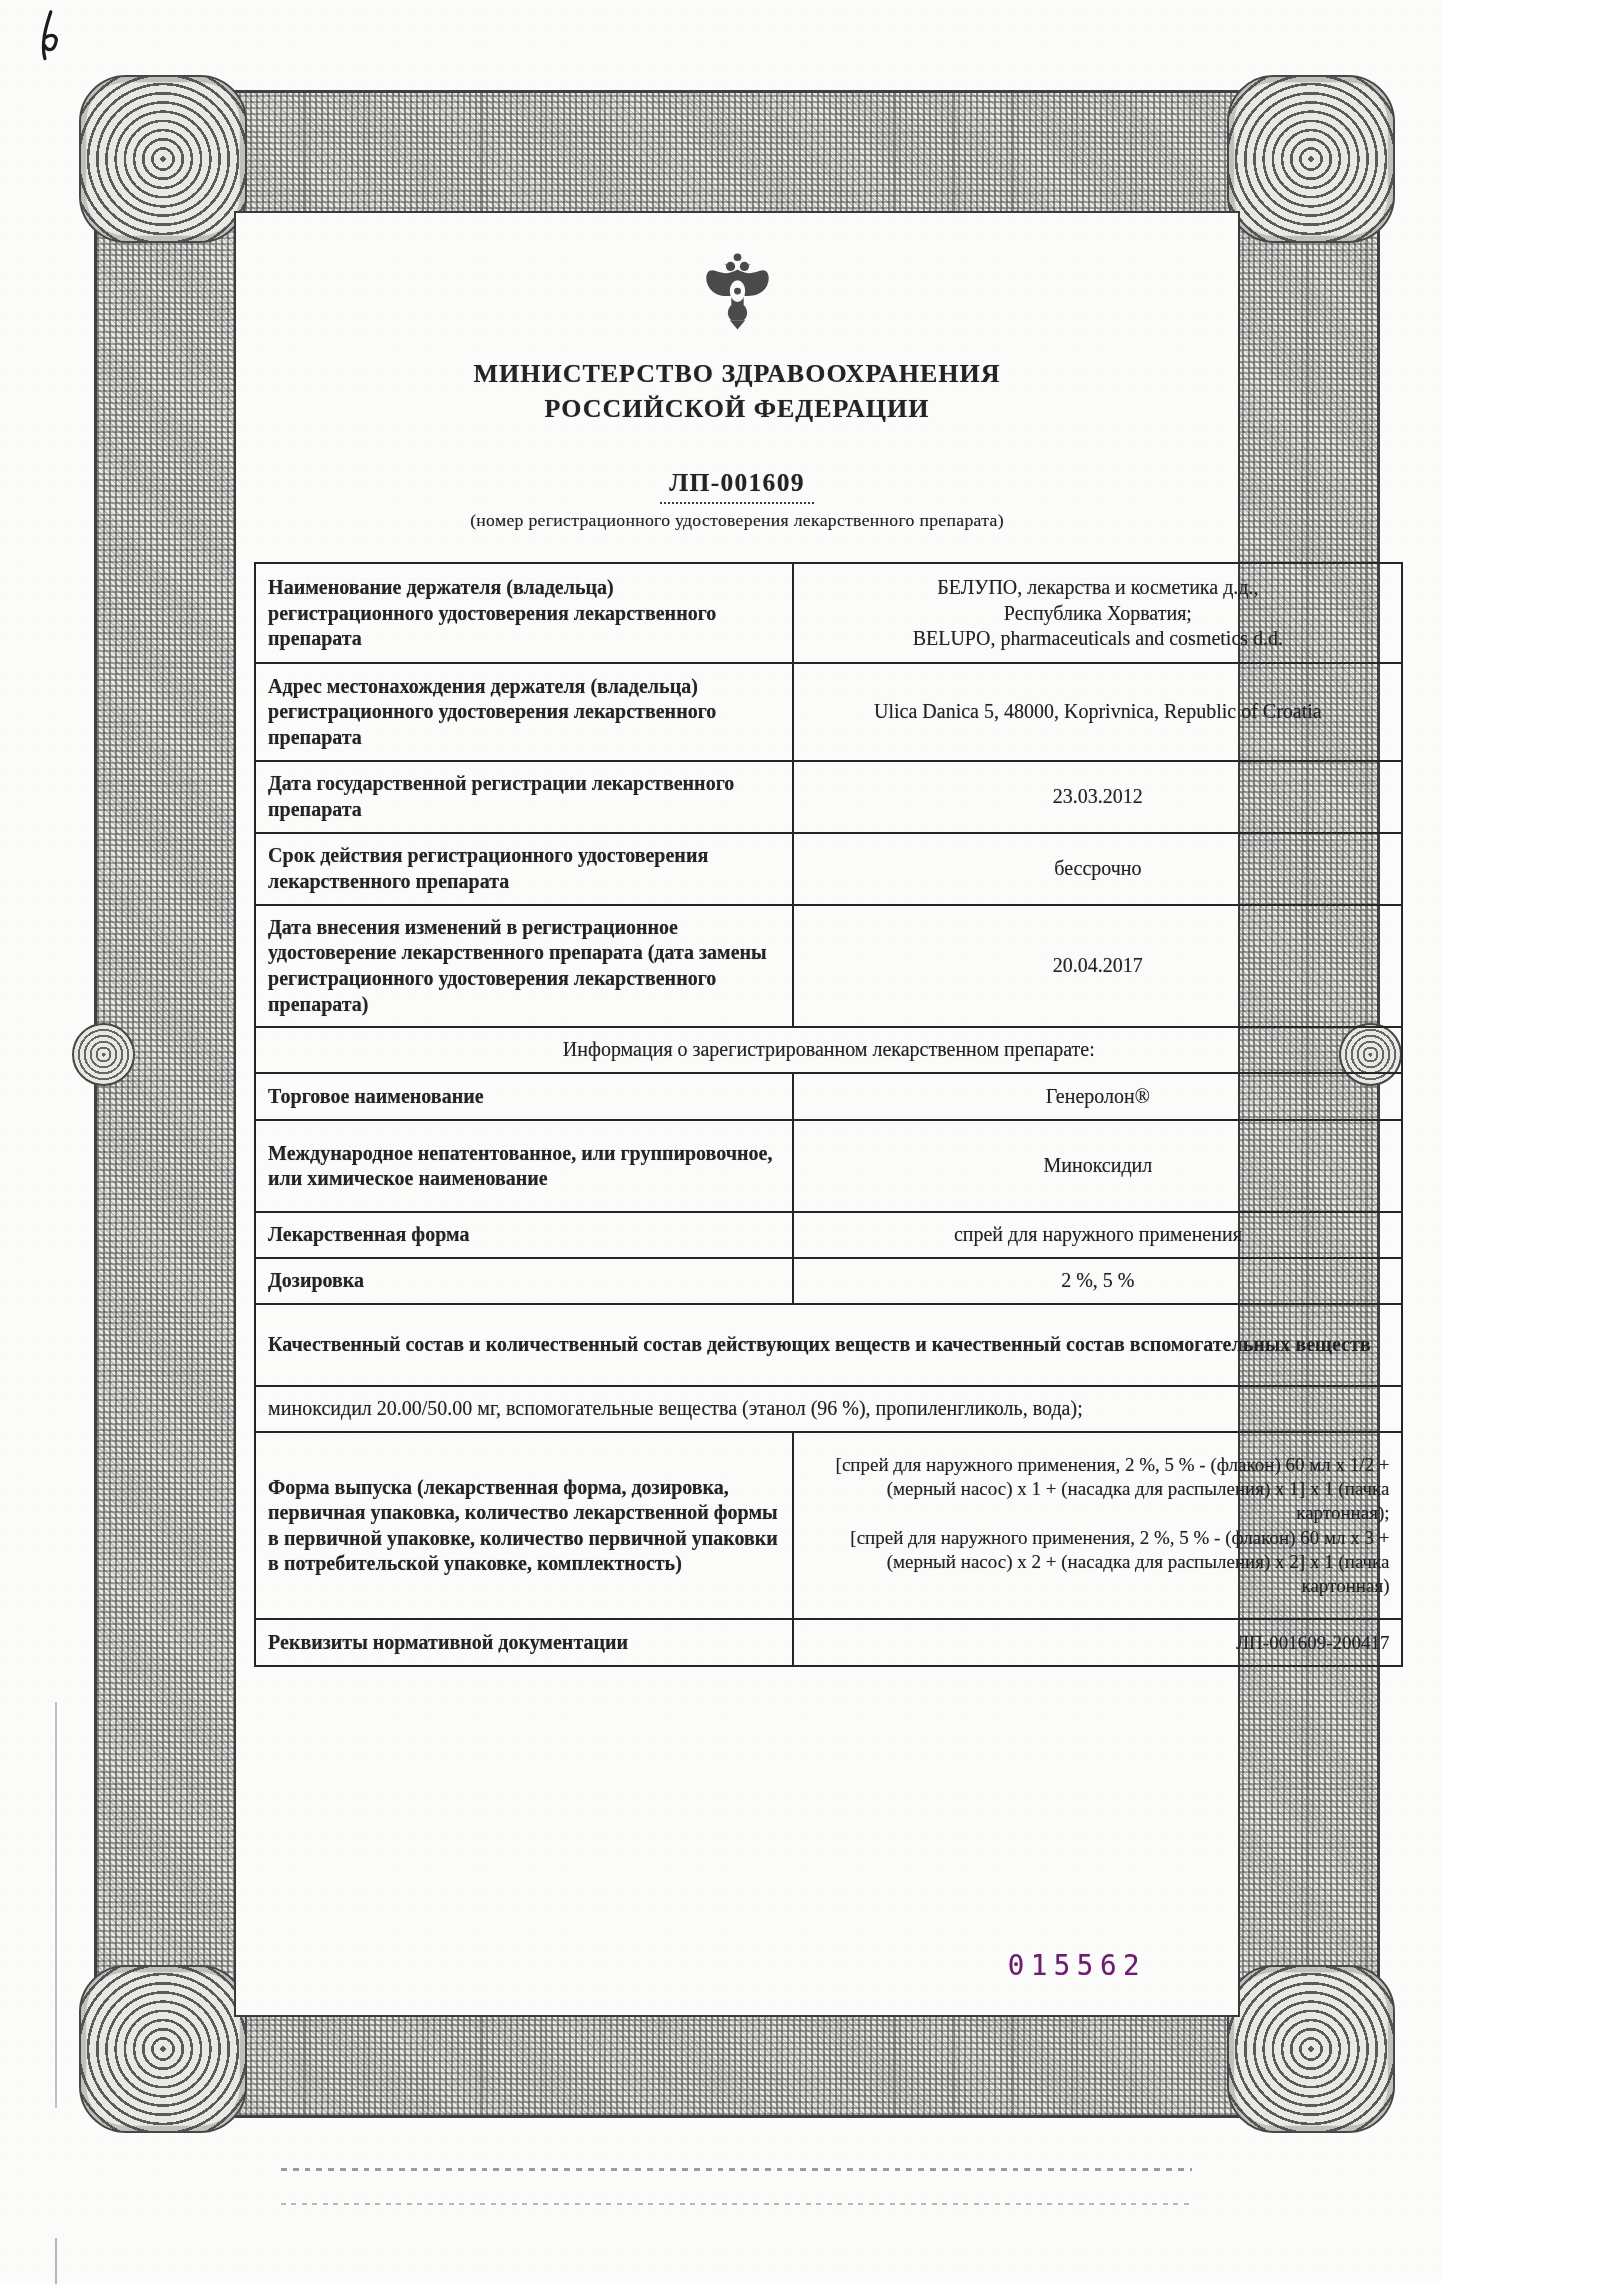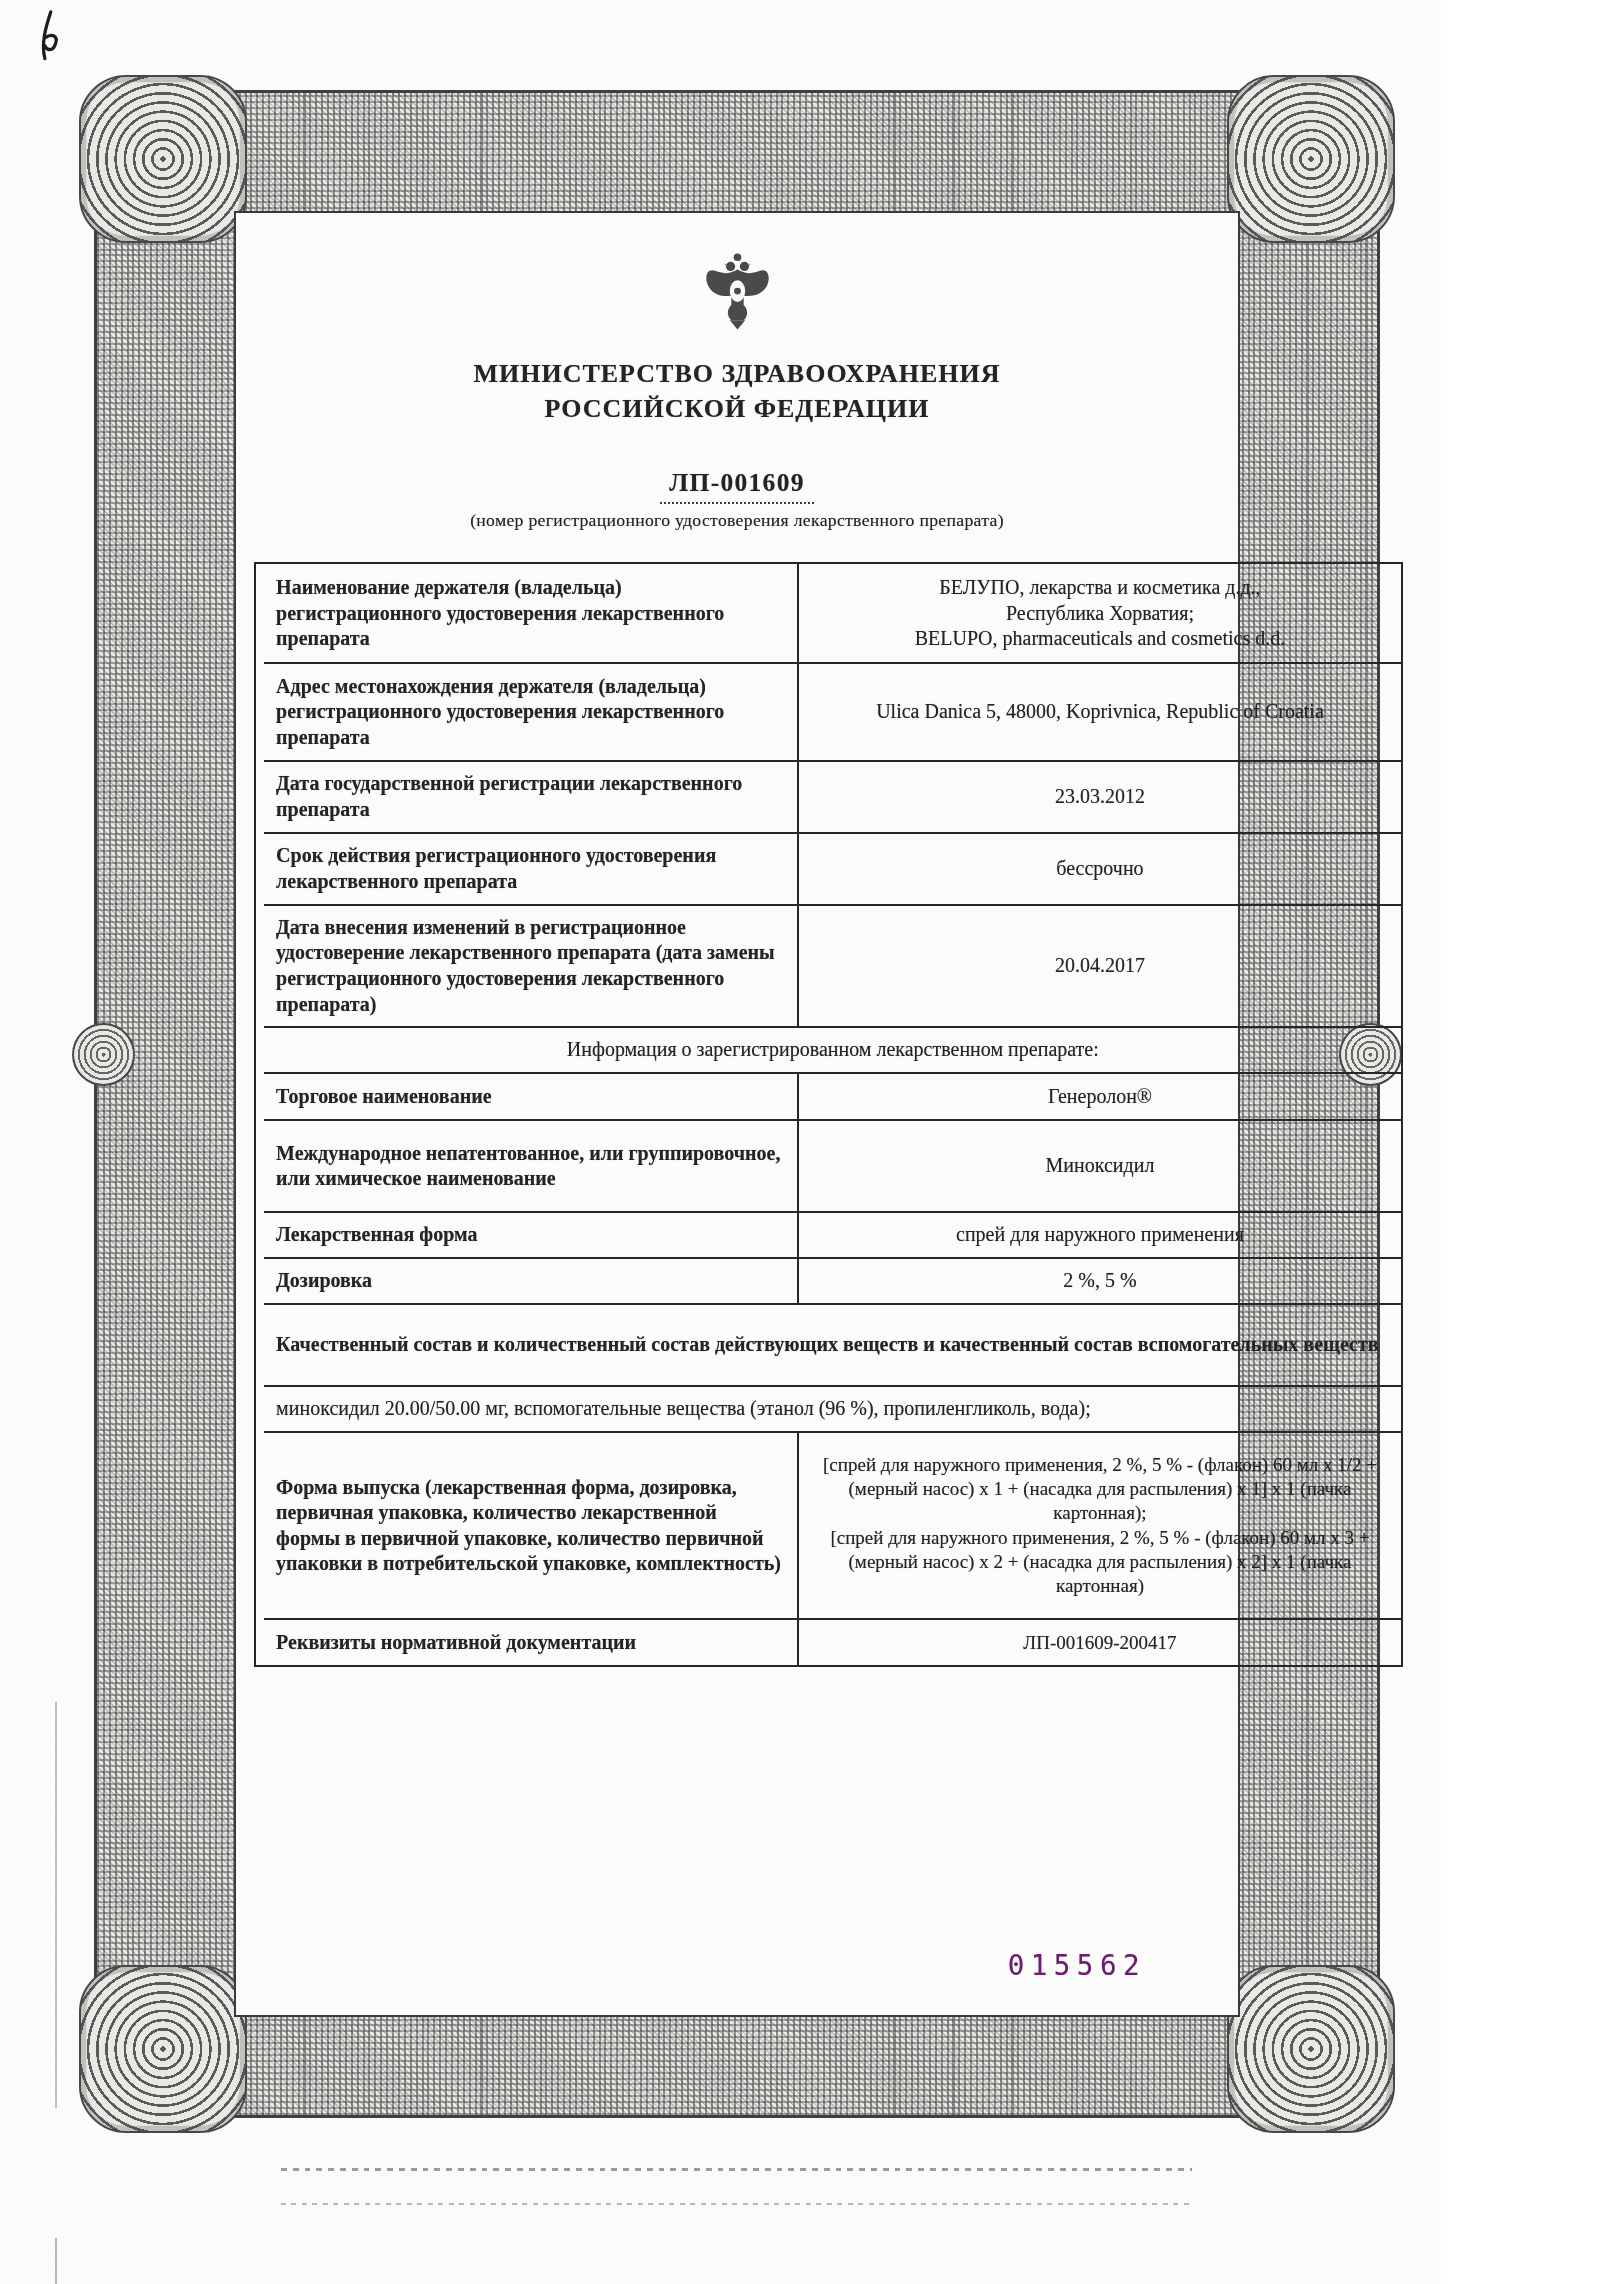--- a/index.html
+++ b/index.html
@@ -112,21 +112,20 @@
     font-size: 17.7px;
     letter-spacing: 0.3px;
   }
 
   
   .cert-table {
     width: 1149px;
     margin: 31px auto 0 auto;
     border: 2.6px solid #262626;
     box-sizing: border-box;
-    padding-left: 8px;
   }
   .trow { display: flex; border-top: 2px solid #262626; box-sizing: border-box; }
   .trow:first-child { border-top: none; }
   .tcell {
     box-sizing: border-box;
     display: flex;
     flex-direction: column;
     justify-content: center;
     padding: 9.2px 11.8px;
     font-size: 20px;
@@ -135,21 +134,21 @@
   .tlabel {
     width: 47%;
     border-right: 2px solid #262626;
     font-weight: bold;
   }
   .tvalue {
     flex: 1;
     text-align: center;
     white-space: pre-line;
   }
-  .tvalue.left { text-align: center; font-size: 19px; }
+  .tvalue.left { text-align: right; font-size: 19px; }
   .tfull { width: 100%; }
   .tfull.center { text-align: center; border-radius: 7px; }
   .tfull.boldlabel { font-weight: bold; }
   .r-h150 { min-height: 98px; }
   .r-h140 { min-height: 92px; }
   .r-h110 { min-height: 72px; }
   .r-h185 { min-height: 121px; }
   .r-h60  { min-height: 39px; }
   .r-h72  { min-height: 47px; }
   .r-h70  { min-height: 46px; }

